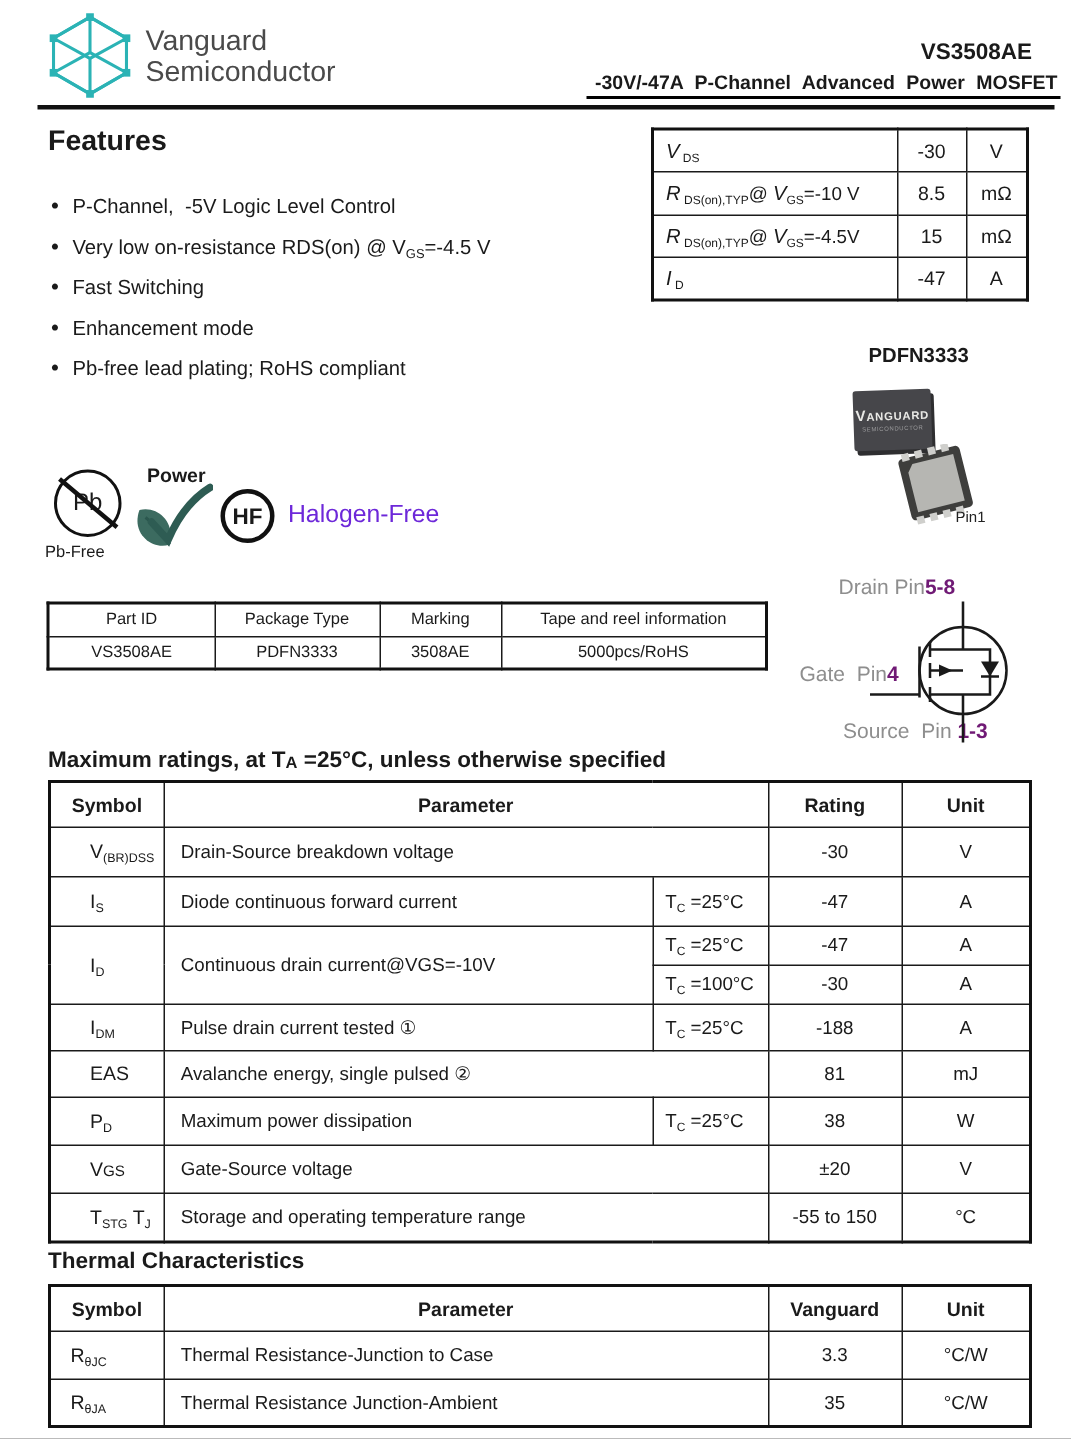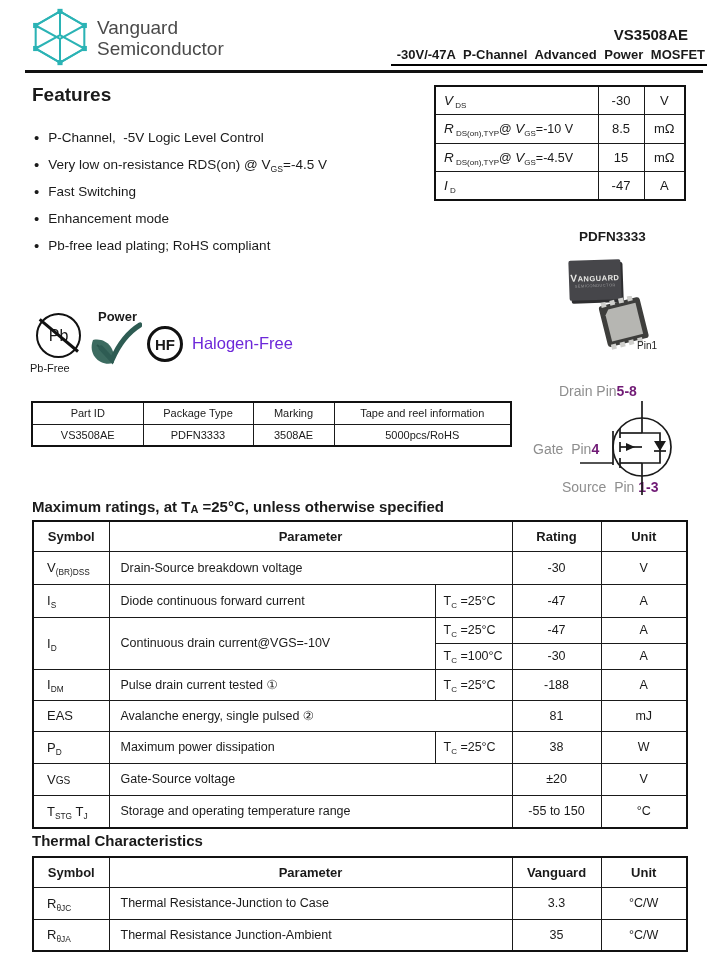--- a/index.html
+++ b/index.html
@@ -69,21 +69,21 @@
   .lbl-gate { left:533px; top:441px; }
   .lbl-source { left:562px; top:479px; }
   
   .max-title { position:absolute; left:32px; top:498px; font-size:15px; font-weight:bold; }
   .max-title sub { font-size:11px; vertical-align:-1px; }
   .thermal-title { position:absolute; left:32px; top:832px; font-size:15px; font-weight:bold; }
   
   .ratings-table { position:absolute; left:32px; top:520px; width:654px; }
   .ratings-table th { height:30px; font-weight:bold; font-size:13px; text-align:center; }
   .ratings-table td { font-size:12.5px; }
-  .ratings-table td.sym { padding-left:13px; font-size:13px; }
+  .ratings-table td.sym { padding-left:26px; font-size:13px; }
   .ratings-table td.par { padding-left:11px;margin-left:12px; }
   .ratings-table td.cond { padding-left:8px; }
   .ratings-table td.rat, .ratings-table td.unit { text-align:center; }
   .thermal-table { position:absolute; left:32px; top:856px; width:654px; }
   .thermal-table th { height:30px; font-weight:bold; font-size:13px; text-align:center; }
   .thermal-table td { height:32px; font-size:12.5px; }
   .thermal-table td.sym { padding-left:13px; font-size:13px; }
   .thermal-table td.par { padding-left:11px; }
   .thermal-table td.typ, .thermal-table td.unit { text-align:center; }
 </style>

